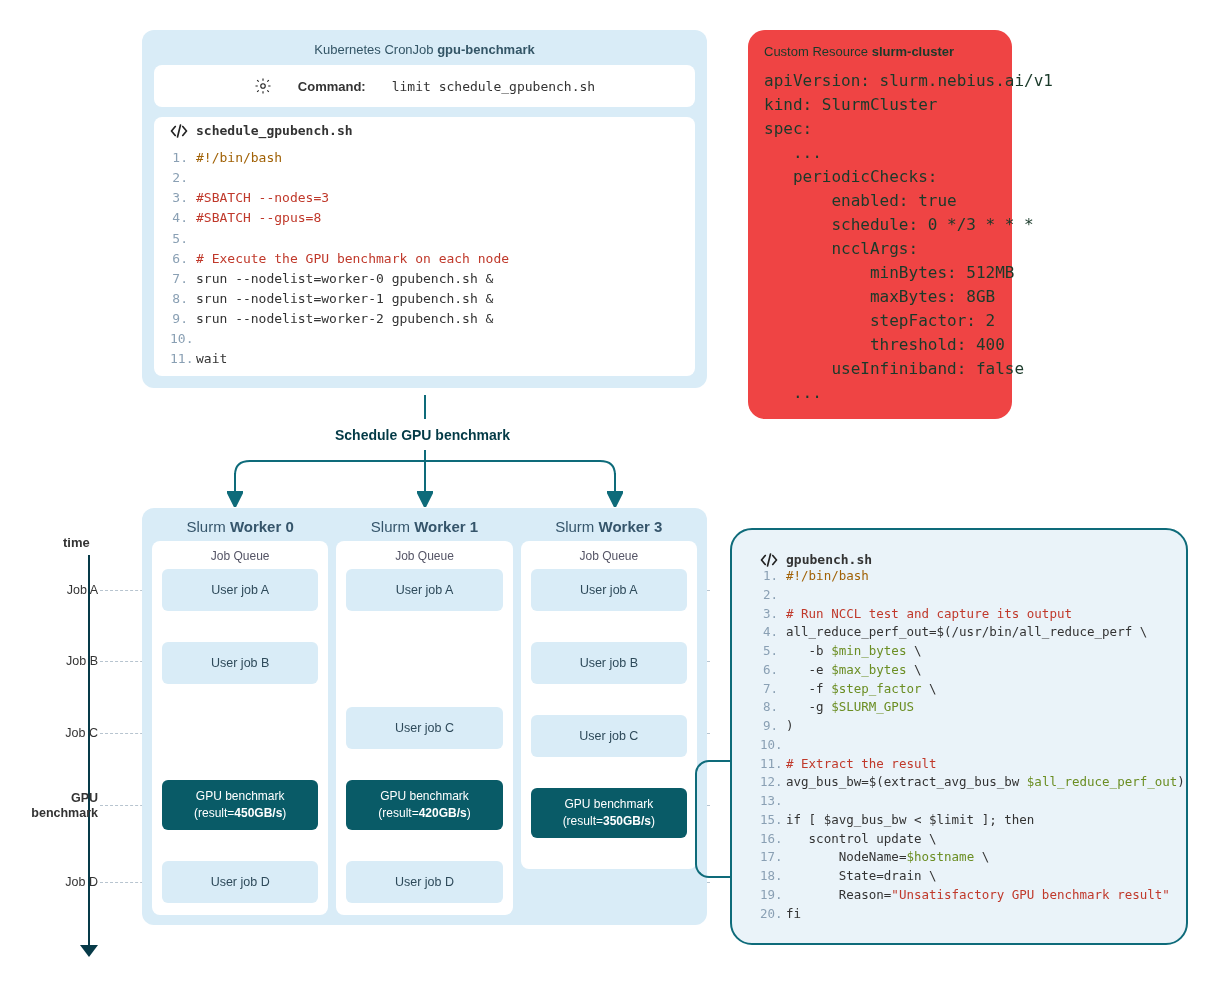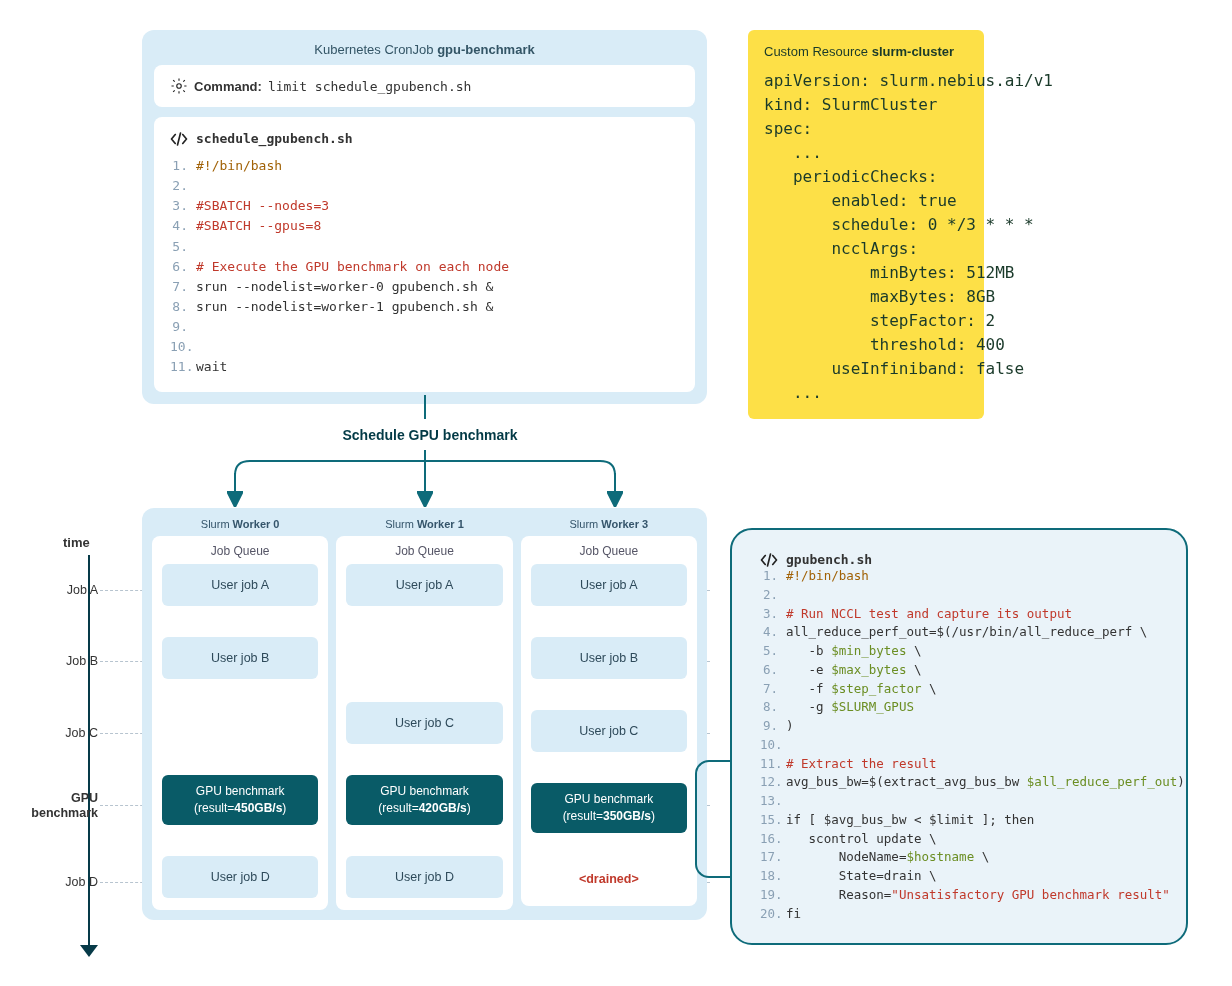--- a/index.html
+++ b/index.html
@@ -2,48 +2,48 @@
 <html><head>
 <meta charset="utf-8">
 <style>
   * { box-sizing: border-box; margin: 0; padding: 0; }
   body { font-family: -apple-system, BlinkMacSystemFont, "Segoe UI", Arial, sans-serif; background: #fff; width: 1232px; height: 986px; position: relative; color: #333; font-size: 13px; }
   .mono { font-family: "SF Mono", "Menlo", "Consolas", monospace; }
 
   
   .cronjob-panel { position: absolute; left: 142px; top: 30px; width: 565px; background: #d9ecf7; border-radius: 12px; padding: 12px; }
   .cronjob-title { text-align: center; font-size: 13px; color: #356; margin-bottom: 8px; }
-  .command-row { background: #fff; border-radius: 8px; padding: 12px 16px; display: flex; align-items: center; gap: 6px; margin-bottom: 10px; justify-content: flex-start;}
+  .command-row { background: #fff; border-radius: 8px; padding: 12px 16px; display: flex; align-items: center; gap: 26px; margin-bottom: 10px; justify-content: center;}
   .gear-icon { width: 18px; height: 18px; fill: none; stroke: #222; stroke-width: 1.5; }
   .command-label { font-weight: 700; font-size: 13px; }
   .command-value { font-family: monospace; font-size: 13px; }
-  .script-box { background: #fff; border-radius: 8px; padding: 14px 16px; }
+  .script-box { background: #fff; border-radius: 8px; padding: 6px 16px; }
   .script-header { display: flex; align-items: center; gap: 8px; margin-bottom: 10px; font-weight: 600; font-size: 13px;}
   .code-icon { width: 18px; height: 14px; }
   .code-line { display: flex; font-family: monospace; font-size: 13px; line-height: 1.55; }
   .ln { width: 26px; text-align: right; color: #8aa0b4; padding-right: 8px; user-select: none; }
   .code { white-space: pre; }
   .c-shebang { color: #a16207; }
   .c-comment { color: #c0392b; }
   .c-var { color: #6b8e23; }
   .c-str { color: #c0392b; }
 
   
-  .cr-panel { position: absolute; left: 748px; top: 30px; width: 236px; background: #fde047; border-radius: 6px; padding: 14px 16px; font-size: 13px; color: #1a3a2a; }
+  .cr-panel { position: absolute; left: 748px; top: 30px; width: 264px; background: #ef4444; border-radius: 17px; padding: 14px 16px; font-size: 13px; color: #1a3a2a; }
   .cr-title { margin-bottom: 10px; }
   .cr-code { font-family: monospace; line-height: 1.5; white-space: pre; font-size: 16px; }
 
   
-  .schedule-label { position: absolute; left: 335px; top: 427px; font-weight: 700; font-size: 14px; width: 190px; text-align:center; color: #033a46;}
+  .schedule-label { position: absolute; left: 335px; top: 427px; font-weight: 700; font-size: 14px; width: 190px; text-align:left; color: #033a46;}
   .arrow-svg { position: absolute; left: 140px; top: 395px; width: 570px; height: 120px; stroke: #0e6b7a; fill: none; }
 
   
   .workers-wrap { position: absolute; left: 142px; top: 508px; width: 565px; background: #d9ecf7; border-radius: 12px; padding: 10px; display: flex; gap: 8px; }
   .worker-col { flex: 1; }
-  .worker-title { text-align: center; font-size: 11px; color: #35556b; margin-bottom: 6px; }
+  .worker-title { text-align: center; font-size: 15px; color: #35556b; margin-bottom: 6px; }
   .queue-box { background: #fff; border-radius: 8px; padding: 8px 6px 6px 6px; text-align: center; }
   .queue-label { font-size: 12px; color: #556; margin-bottom: 6px; }
   .job-chip { background: #d9ecf7; border-radius: 6px; margin: 6px 4px; padding: 14px 6px; font-size: 12.5px; color: #2e4a5a;}
   .job-gap { height: 46px; }
   .bench-chip { background: #095b67; color: #fff; border-radius: 6px; margin: 6px 4px; padding: 8px 6px; font-size: 12px; line-height:1.4; }
   .drained { color: #c0392b; font-weight: 700; padding: 14px 6px; font-size: 12.5px; }
 
   
   .time-label { position: absolute; left: 63px; top: 535px; font-weight: 700; font-size: 13px; }
   .time-axis { position: absolute; left: 88px; top: 555px; width: 2px; height: 395px; background: #073a48; }
@@ -108,20 +108,21 @@
     <div class="code-line">
         <span class="ln">7.</span>
         <span class="code">srun --nodelist=worker-0 gpubench.sh &amp;</span>
       </div>
     <div class="code-line">
         <span class="ln">8.</span>
         <span class="code">srun --nodelist=worker-1 gpubench.sh &amp;</span>
       </div>
     <div class="code-line">
         <span class="ln">9.</span>
+        <span class="code">srun --nodelist=worker-2 gpubench.sh &amp;</span>
       </div>
     <div class="code-line">
         <span class="ln">10.</span>
         <span class="code"></span>
       </div>
     <div class="code-line">
         <span class="ln">11.</span>
         <span class="code">wait</span>
       </div>
   </div>
@@ -214,21 +215,20 @@
     <div class="queue-box">
       <div class="queue-label">Job Queue</div>
       <div class="job-chip">User job A</div>
       <div style="height:19px;"></div>
       <div class="job-chip">User job B</div>
       <div style="height:19px;"></div>
       <div class="job-chip">User job C</div>
       <div style="height:19px;"></div>
       <div class="bench-chip"><span>GPU benchmark</span><br>(result=<b>350GB/s</b>)</div>
       <div style="height:19px;"></div>
-      <div class="drained">&lt;drained&gt;</div>
     </div>
   </div>
 </div>
 
 <div class="connector2"></div>
 <div class="connector3"></div>
 
 <div class="gpubench-panel">
   <div class="script-header">
     <svg class="code-icon" viewBox="0 0 24 18" stroke="#222" stroke-width="2.2" fill="none" stroke-linecap="round" stroke-linejoin="round">

